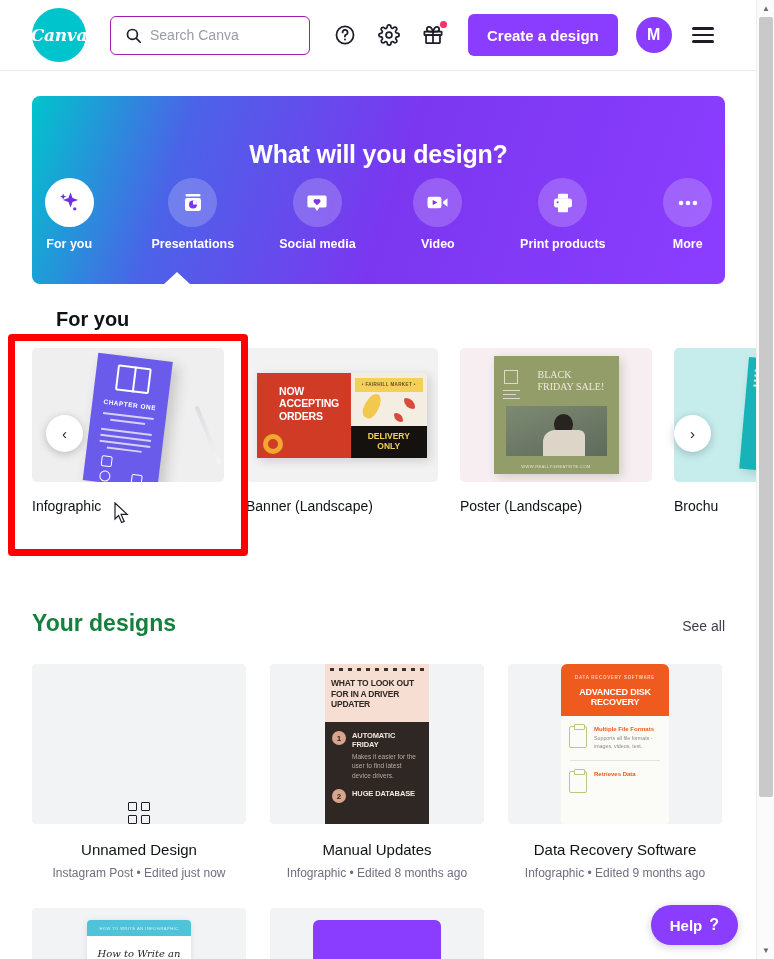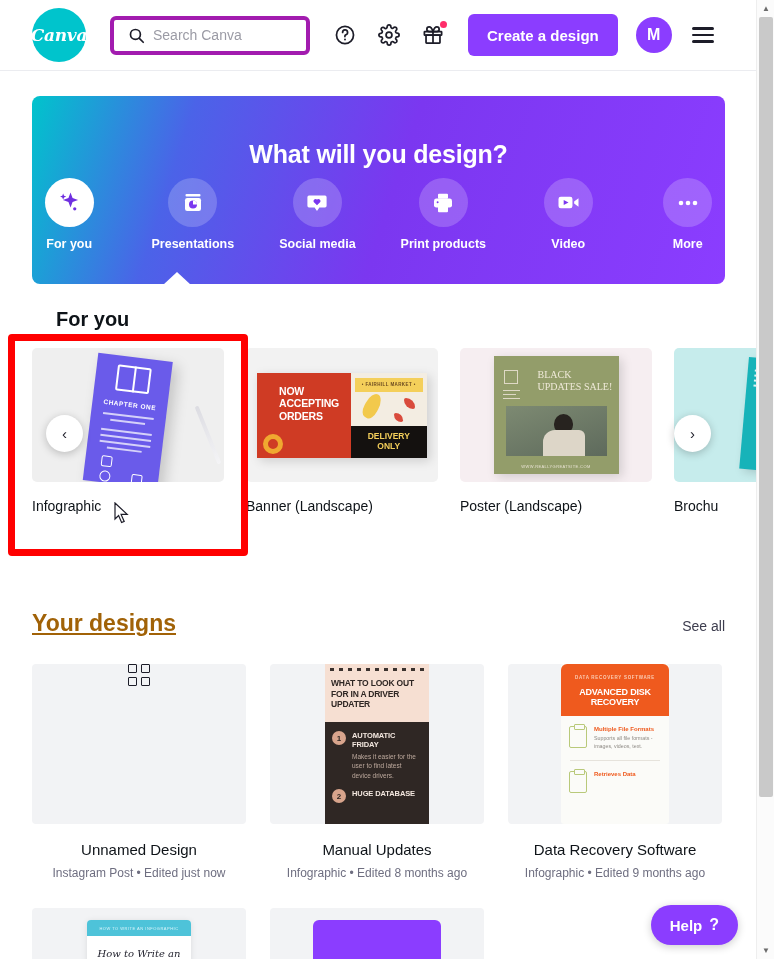--- a/index.html
+++ b/index.html
@@ -23,21 +23,21 @@
     flex:0 0 auto; cursor:pointer;
   }
   .canva-logo span {
     color:#fff; font-family:"DejaVu Serif", serif; font-style:italic;
     font-size:17px; font-weight:700; letter-spacing:-0.3px;
   }
   .search-wrap {
     margin-left:24px; width:200px; flex:1 1 auto; max-width:200px;
   }
   .search-box {
-    position:relative; height:39px; border:4px solid #a21caf; border-radius:6px;
+    position:relative; height:39px; border:1px solid #a21caf; border-radius:6px;
     display:flex; align-items:center; background:#fff; width:200px;
   }
   .search-icon { margin-left:14px; display:flex; align-items:center; flex:0 0 auto; }
   .search-input {
     border:none; outline:none; flex:1; height:100%;
     font-family:"Liberation Sans", sans-serif; font-size:14px;
     color:#3d3d4e; background:transparent; padding:0 10px 0 8px;
   }
   .search-input::placeholder { color:#9b9ba5; }
 
@@ -203,29 +203,29 @@
     position:absolute; left:8px; top:334px; width:240px; height:222px;
     border:7px solid #ff0000; border-radius:4px; z-index:20; pointer-events:none;
   }
 
   
   .cursor { position:absolute; left:114px; top:502px; z-index:25; pointer-events:none; }
 
   
   .section-designs { position:absolute; left:32px; top:610px; width:693px; }
   .designs-head { display:flex; align-items:baseline; justify-content:space-between; }
-  .designs-title { font-size:23px; font-weight:700; color:#a16207;text-decoration:underline; }
+  .designs-title { font-size:23px; font-weight:700; color:#15803d; }
   .see-all { font-size:14px; color:#3d3d4e; cursor:pointer; }
 
   .designs-grid {
     margin-top:27px; display:grid; grid-template-columns:repeat(3,214px); gap:24px;
   }
   .dcard { cursor:pointer; }
   .dthumb { width:214px; height:160px; background:#f2f3f5; border-radius:4px;
-            display:flex; align-items:flex-start; justify-content:center; overflow:hidden;
+            display:flex; align-items:flex-end; justify-content:center; overflow:hidden;
             position:relative; }
   .dname { margin-top:17px; text-align:center; font-size:15px; color:#0e1318; }
   .dmeta { margin-top:8px; text-align:center; font-size:12px; color:#6e6e80; }
 
   .grid-ico { display:grid; grid-template-columns:9px 9px; grid-template-rows:9px 9px;
               gap:4px; }
   .grid-ico i { display:block; border:1.8px solid #1d1d29; border-radius:1px; }
 
   
   .mu { width:104px; height:160px; background:#2f2724; position:relative; overflow:hidden; }
@@ -387,39 +387,39 @@
           <svg width="24" height="24" viewBox="0 0 24 24" fill="#fff">
             <path d="M4 4.6h16a1.6 1.6 0 0 1 1.6 1.6v8.6a1.6 1.6 0 0 1-1.6 1.6h-5.6L12 20l-2.4-3.6H4a1.6 1.6 0 0 1-1.6-1.6V6.2A1.6 1.6 0 0 1 4 4.6z"></path>
             <path d="M12 14.2l-3.3-3.1a2.1 2.1 0 0 1 3.3-2.5 2.1 2.1 0 0 1 3.3 2.5z" fill="#7b37f0"></path>
           </svg>
         </div>
         <div class="cat-label">Social media</div>
       </div>
 
       <div class="cat">
         <div class="cat-bubble">
+          <svg width="25" height="25" viewBox="0 0 24 24" fill="#fff">
+            <rect x="2.4" y="6.4" width="13.4" height="11.2" rx="2.2"></rect>
+            <path d="M17.4 11l4.2-3v8l-4.2-3z"></path>
+            <path d="M7.4 9.6l4.6 2.4-4.6 2.4z" fill="#7b37f0"></path>
+          </svg>
+        </div>
+        <div class="cat-label">Video</div>
+      </div>
+
+      <div class="cat">
+        <div class="cat-bubble">
           <svg width="24" height="24" viewBox="0 0 24 24" fill="#fff">
             <rect x="7" y="2.8" width="10" height="5" rx="1"></rect>
             <rect x="3" y="7.6" width="18" height="9" rx="2.4"></rect>
             <rect x="7" y="14.4" width="10" height="6.8" rx="1"></rect>
             <circle cx="6.6" cy="11.2" r="1" fill="#7b37f0"></circle>
           </svg>
         </div>
         <div class="cat-label">Print products</div>
-      </div>
-
-      <div class="cat">
-        <div class="cat-bubble">
-          <svg width="25" height="25" viewBox="0 0 24 24" fill="#fff">
-            <rect x="2.4" y="6.4" width="13.4" height="11.2" rx="2.2"></rect>
-            <path d="M17.4 11l4.2-3v8l-4.2-3z"></path>
-            <path d="M7.4 9.6l4.6 2.4-4.6 2.4z" fill="#7b37f0"></path>
-          </svg>
-        </div>
-        <div class="cat-label">Video</div>
       </div>
 
       <div class="cat">
         <div class="cat-bubble">
           <svg width="24" height="10" viewBox="0 0 24 10" fill="#fff">
             <circle cx="5" cy="5" r="2.3"></circle>
               <circle cx="12" cy="5" r="2.3"></circle>
               <circle cx="19" cy="5" r="2.3"></circle>
           </svg>
         </div>
@@ -483,21 +483,21 @@
 
       <div class="card">
         <div class="card-thumb t-poster">
           <div class="po">
             <div class="sq"></div>
             <div class="bar" style="top:34px;"></div>
             <div class="bar" style="top:38px;width:13px;"></div>
             <div class="bar" style="top:42px;width:17px;"></div>
             <div class="bf">
               <div>BLACK</div>
-              <div>UPDATES SALE!</div>
+              <div>FRIDAY SALE!</div>
             </div>
             <div class="ph">
               <div class="head"></div>
                 <div class="body"></div>
             </div>
             <div class="cap">WWW.REALLYGREATSITE.COM</div>
           </div>
         </div>
         <div class="card-label">Poster (Landscape)</div>
       </div>

